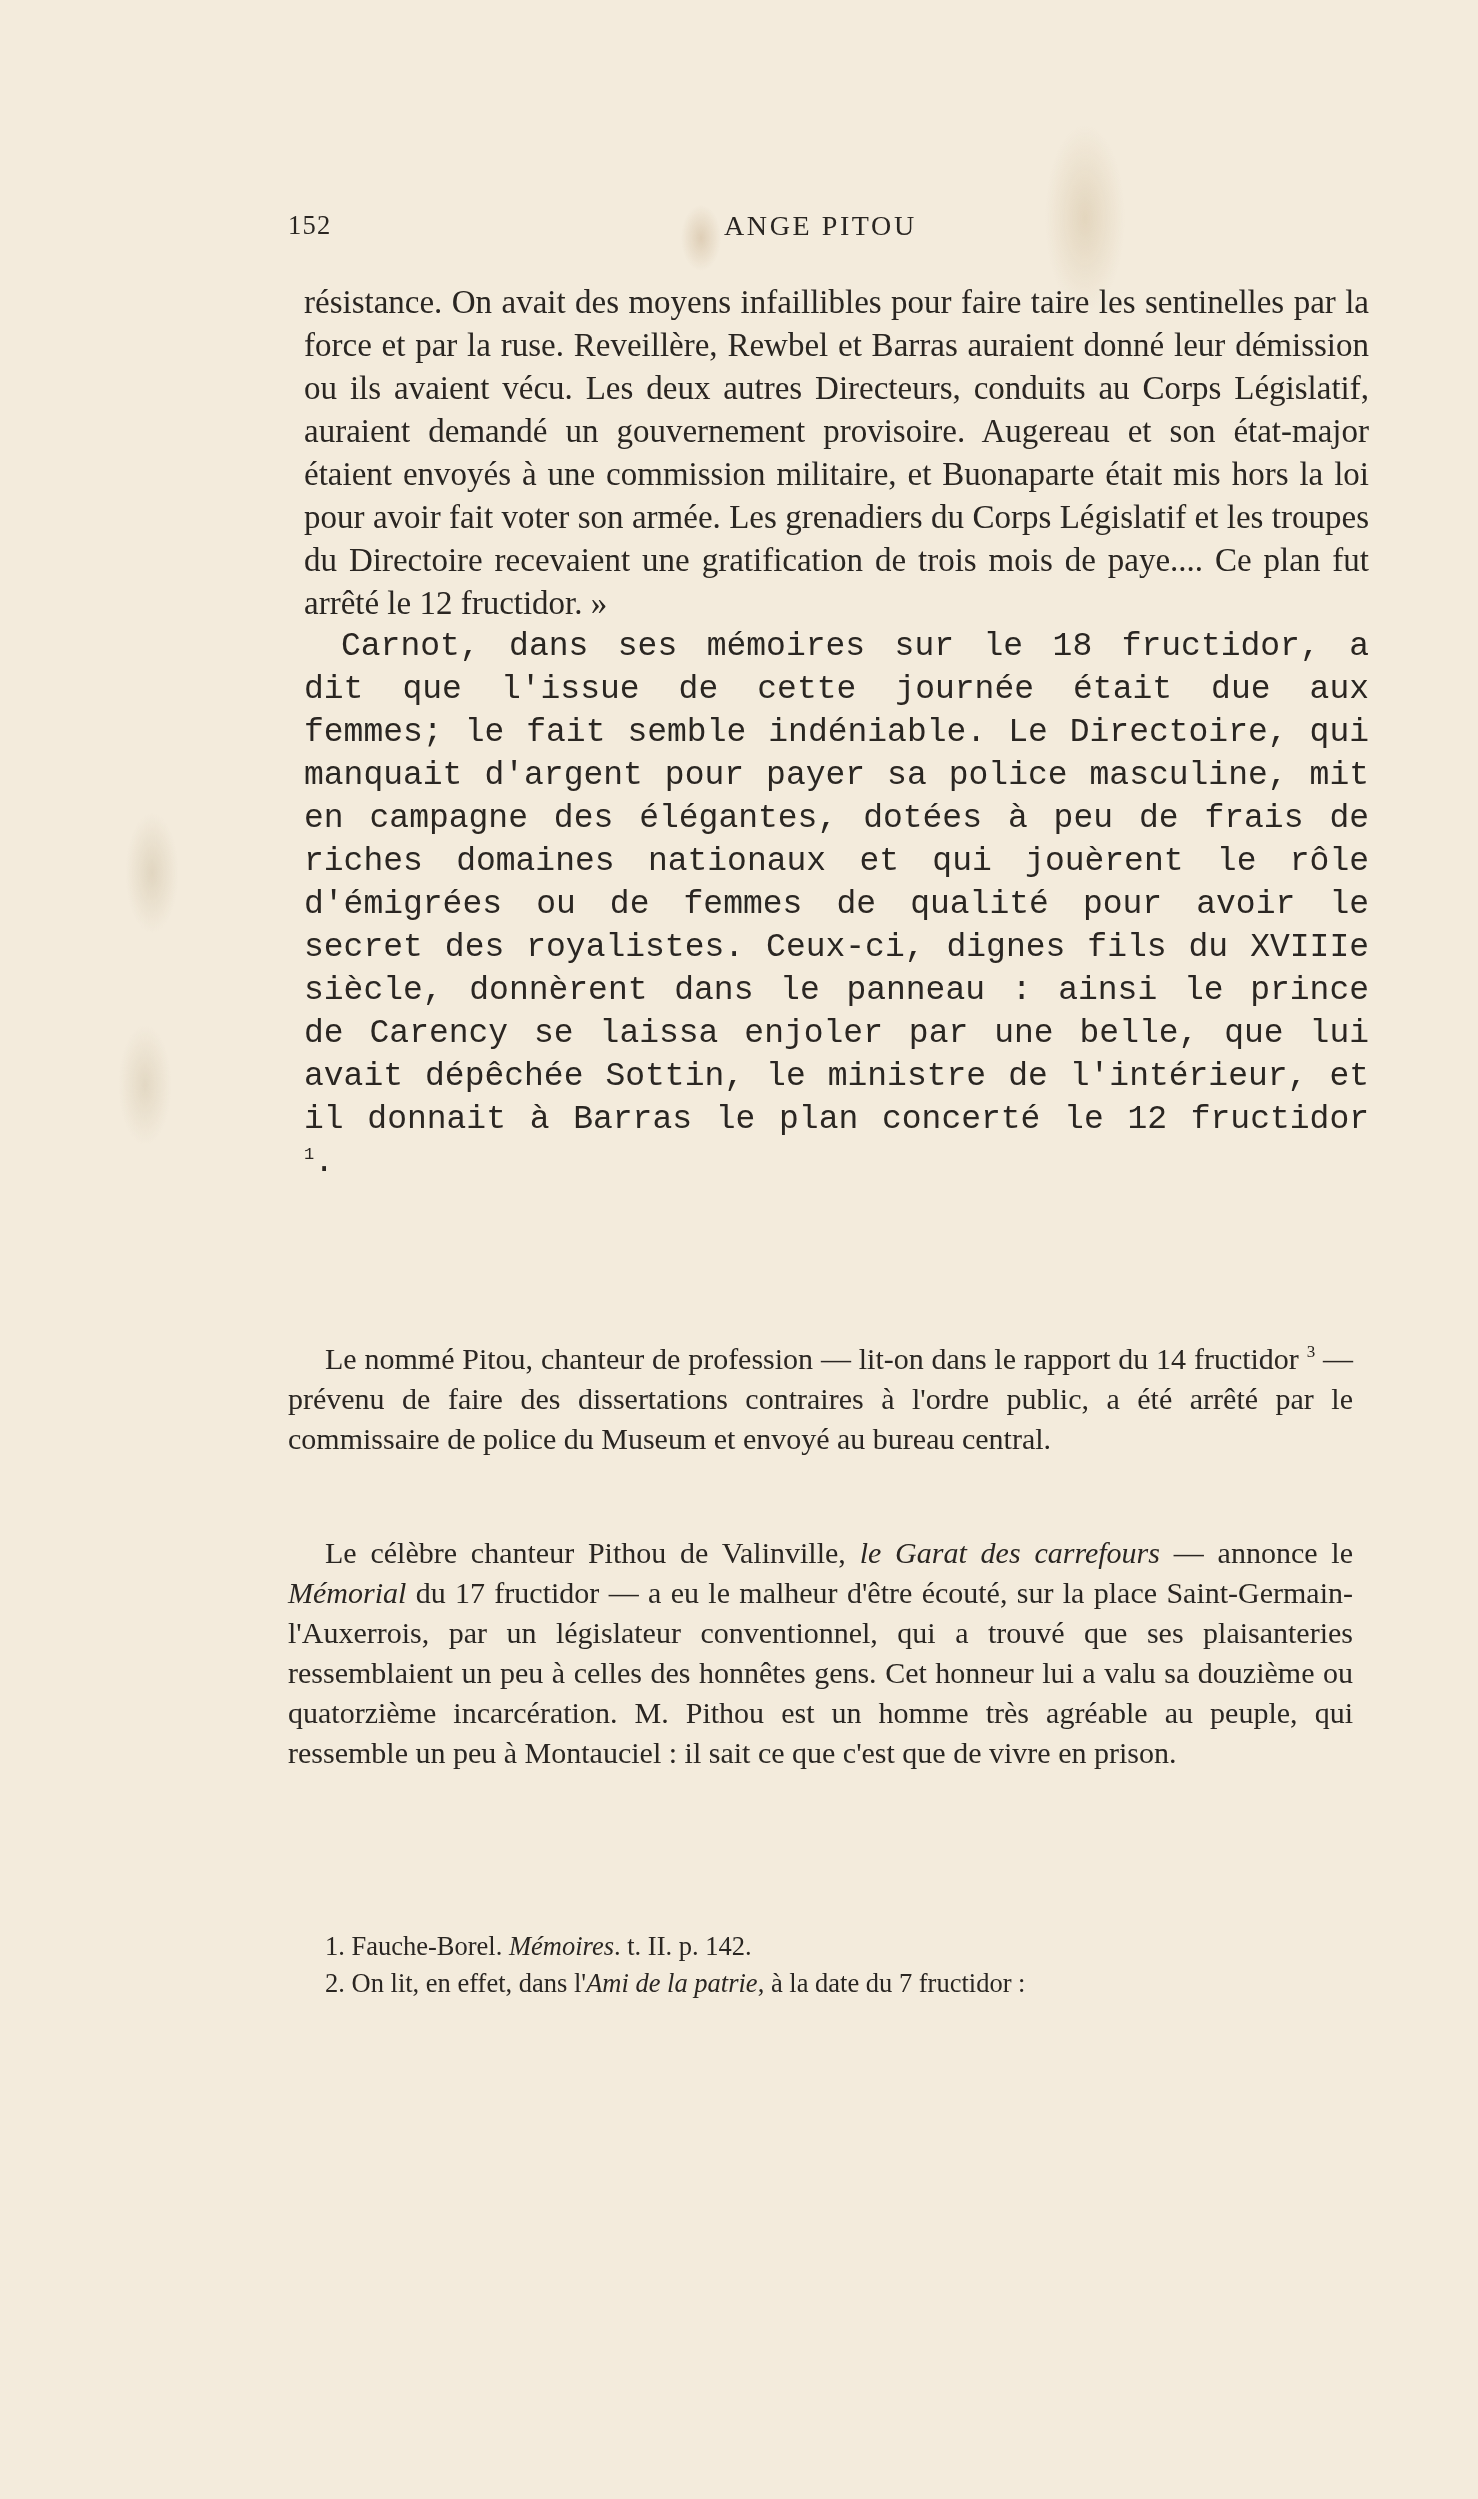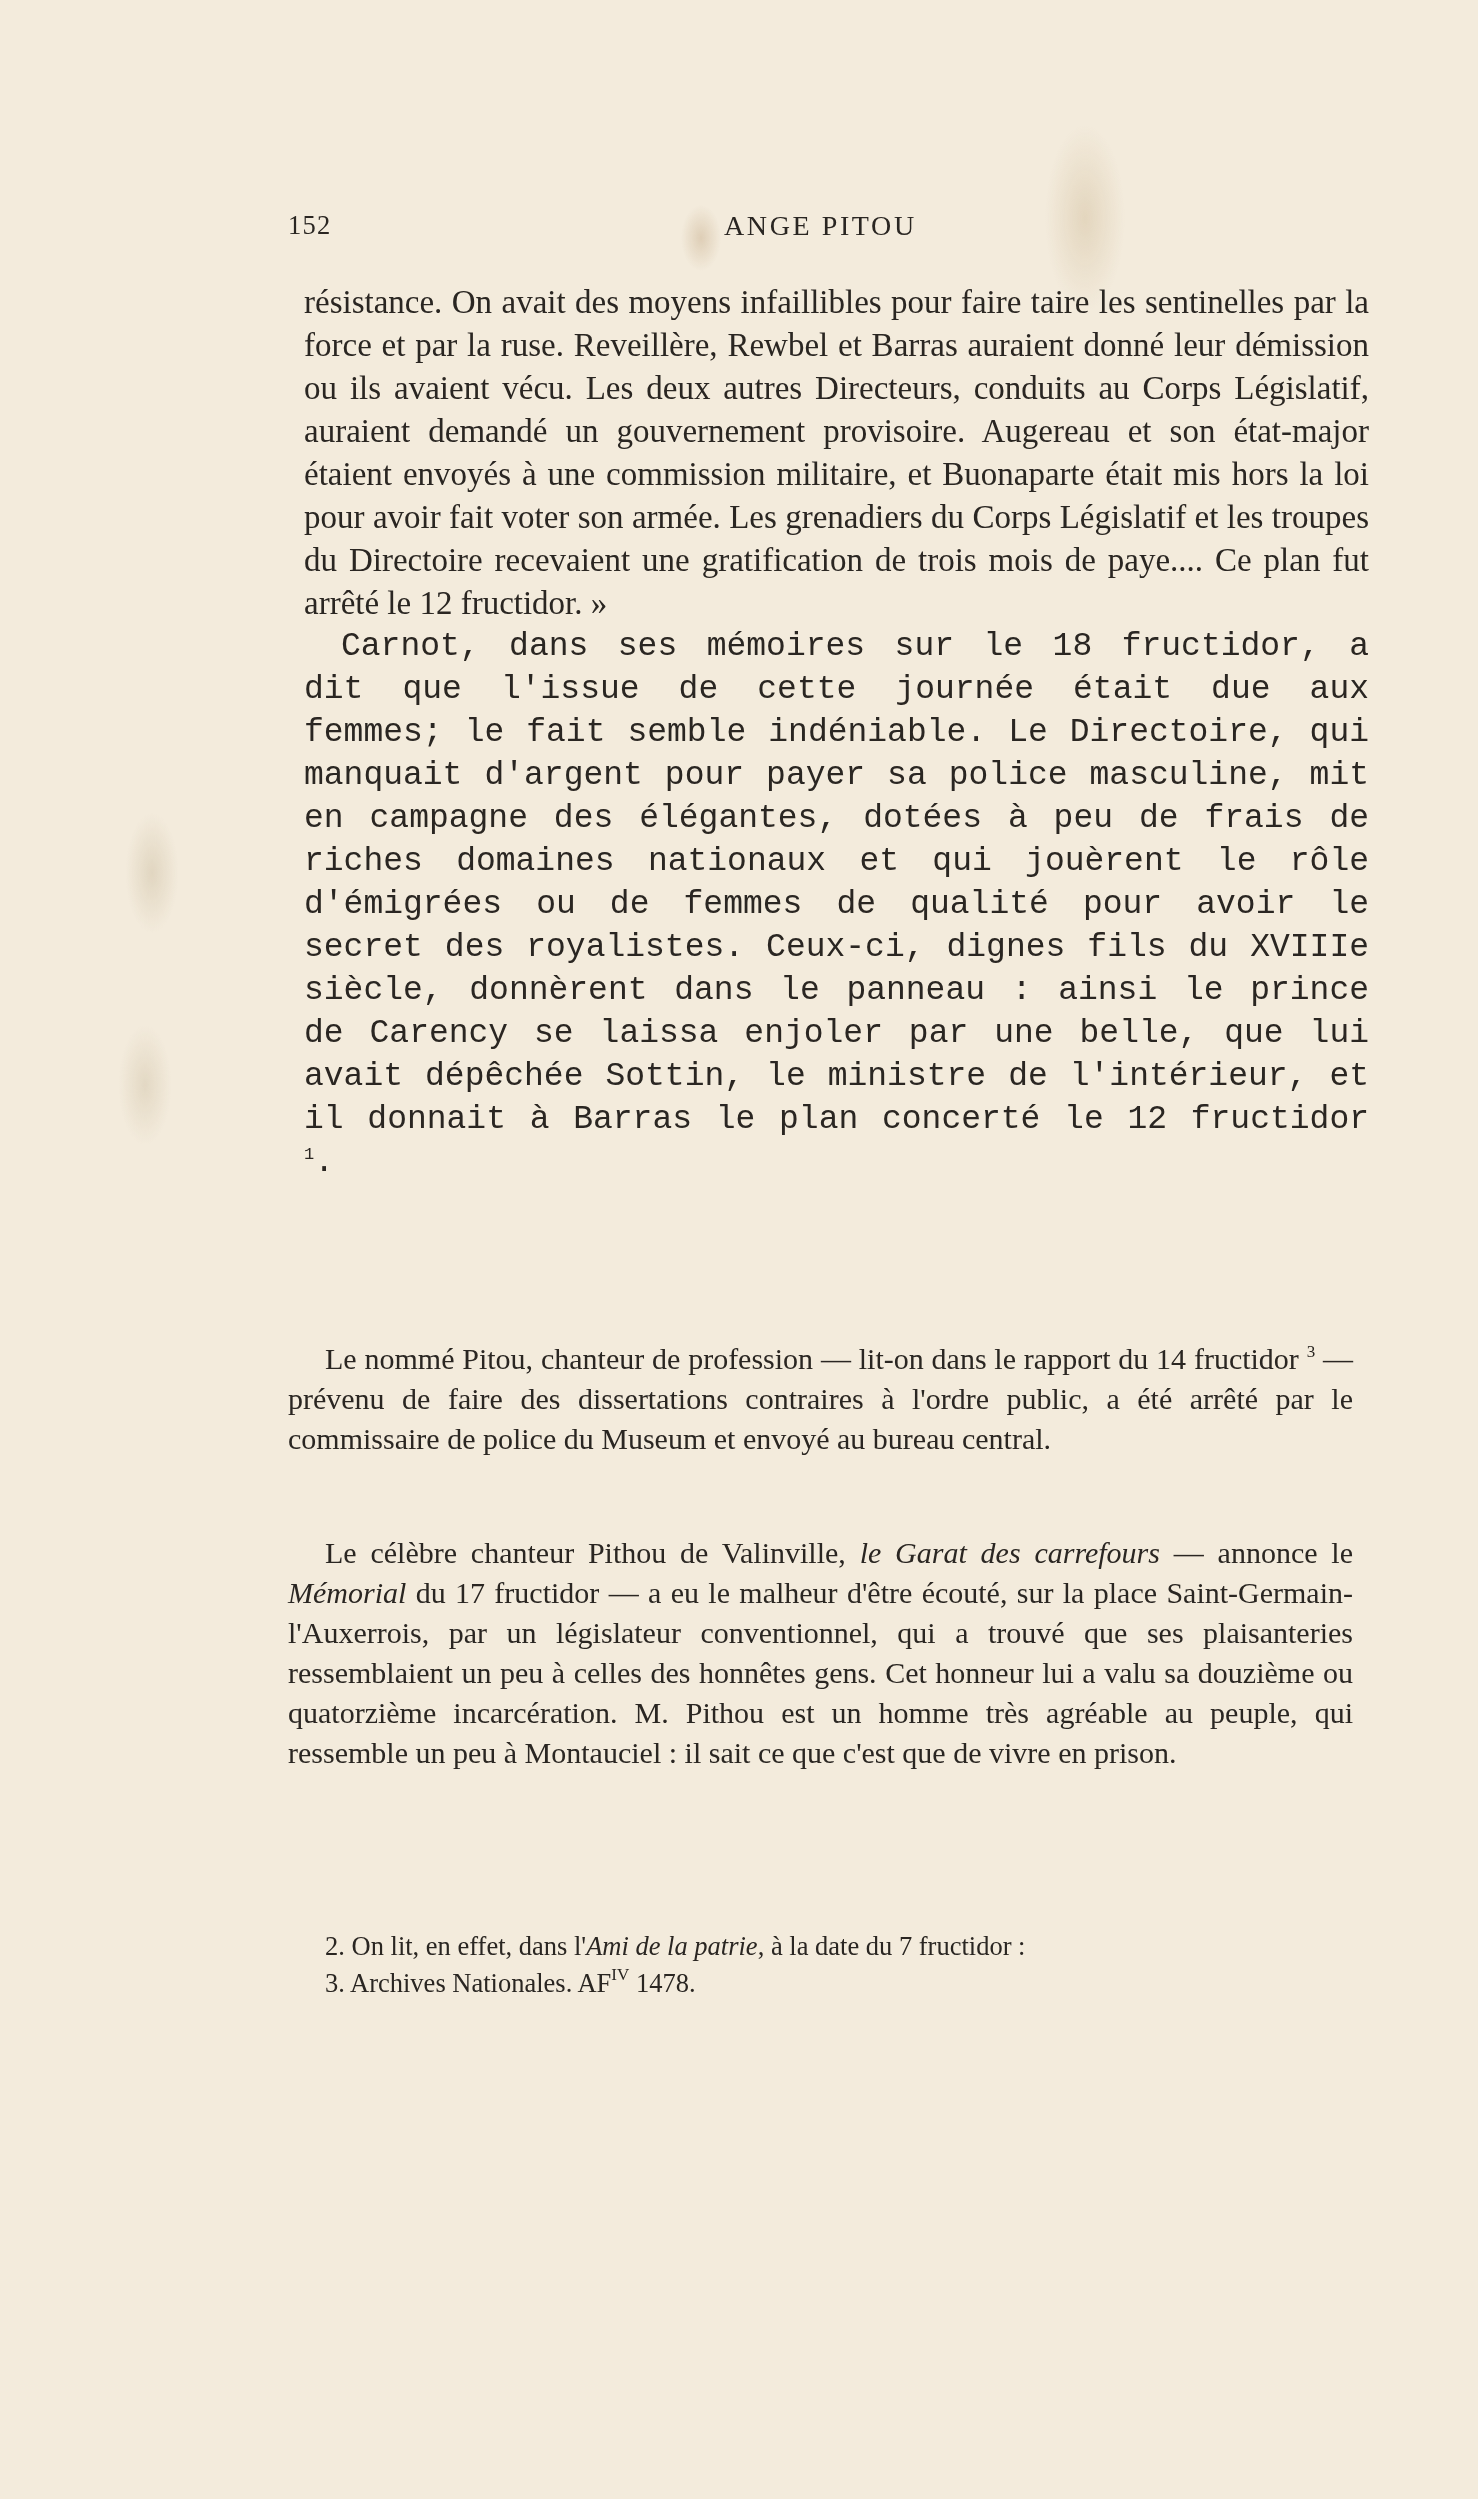--- a/index.html
+++ b/index.html
@@ -48,17 +48,17 @@
 
   <div class="quote q1">
     <p><span>Le nommé Pitou, chanteur de profession — lit-on dans le rapport du 14 fructidor</span> <sup>3</sup><span> — prévenu de faire des dissertations contraires à l'ordre public, a été arrêté par le commissaire de police du Museum et envoyé au bureau central.</span></p>
   </div>
 
   <div class="quote q2">
     <p><span>Le célèbre chanteur Pithou de Valinville, </span><i>le Garat des carrefours</i><span> — annonce le </span><i>Mémorial</i><span> du 17 fructidor — a eu le malheur d'être écouté, sur la place Saint-Germain-l'Auxerrois, par un législateur conventionnel, qui a trouvé que ses plaisanteries ressemblaient un peu à celles des honnêtes gens. Cet honneur lui a valu sa douzième ou quatorzième incarcération. M. Pithou est un homme très agréable au peuple, qui ressemble un peu à Montauciel : il sait ce que c'est que de vivre en prison.</span></p>
   </div>
 
   <div class="notes">
+    <p><span>1. Fauche-Borel. </span><i>Mémoires</i><span>. t. II. p. 142.</span></p>
     <p><span>2. On lit, en effet, dans l'</span><i>Ami de la patrie</i><span>, à la date du 7 fructidor :</span></p>
-    <p><span>3. Archives Nationales. AF</span><sup>IV</sup><span> 1478.</span></p>
   </div>
 </div>
 
 
 </body></html>

